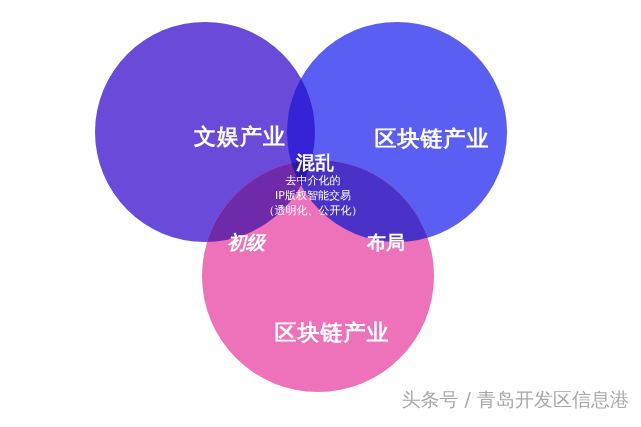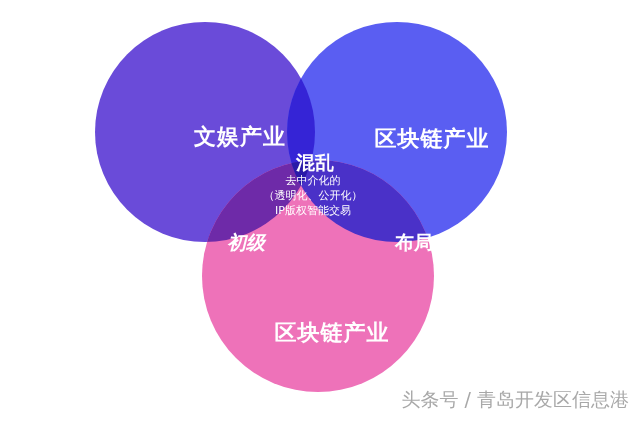--- a/index.html
+++ b/index.html
@@ -37,21 +37,21 @@
     <circle cx="318" cy="276" r="116" fill="#2A1AA8" clip-path="url(#clipR)"></circle>
   </g>
 </svg>
 
 <div class="lbl big" style="left:206px; top:137px;margin-left:34px;">文娱产业</div>
 <div class="lbl big" style="left:432px; top:139px;">区块链产业</div>
 <div class="lbl big" style="left:332px; top:333px;">区块链产业</div>
 
 <div class="lbl mid" style="left:315px; top:127px;margin-top:36px;">混乱</div>
 <div class="lbl mid" style="left:246px; top:243px;font-style:italic;">初级</div>
-<div class="lbl mid" style="left:386px; top:243px;margin-left:28px;">布局</div>
+<div class="lbl mid" style="left:386px; top:243px;">布局</div>
 
 <div class="lbl center" style="left:313px; top:195px;">
   <div>去中介化的</div>
+  <div>IP版权智能交易</div>
   <div>（透明化、公开化）</div>
-  <div>IP版权智能交易</div>
 </div>
 
 <div class="footer">头条号 / 青岛开发区信息港</div>
 
 </body></html>

